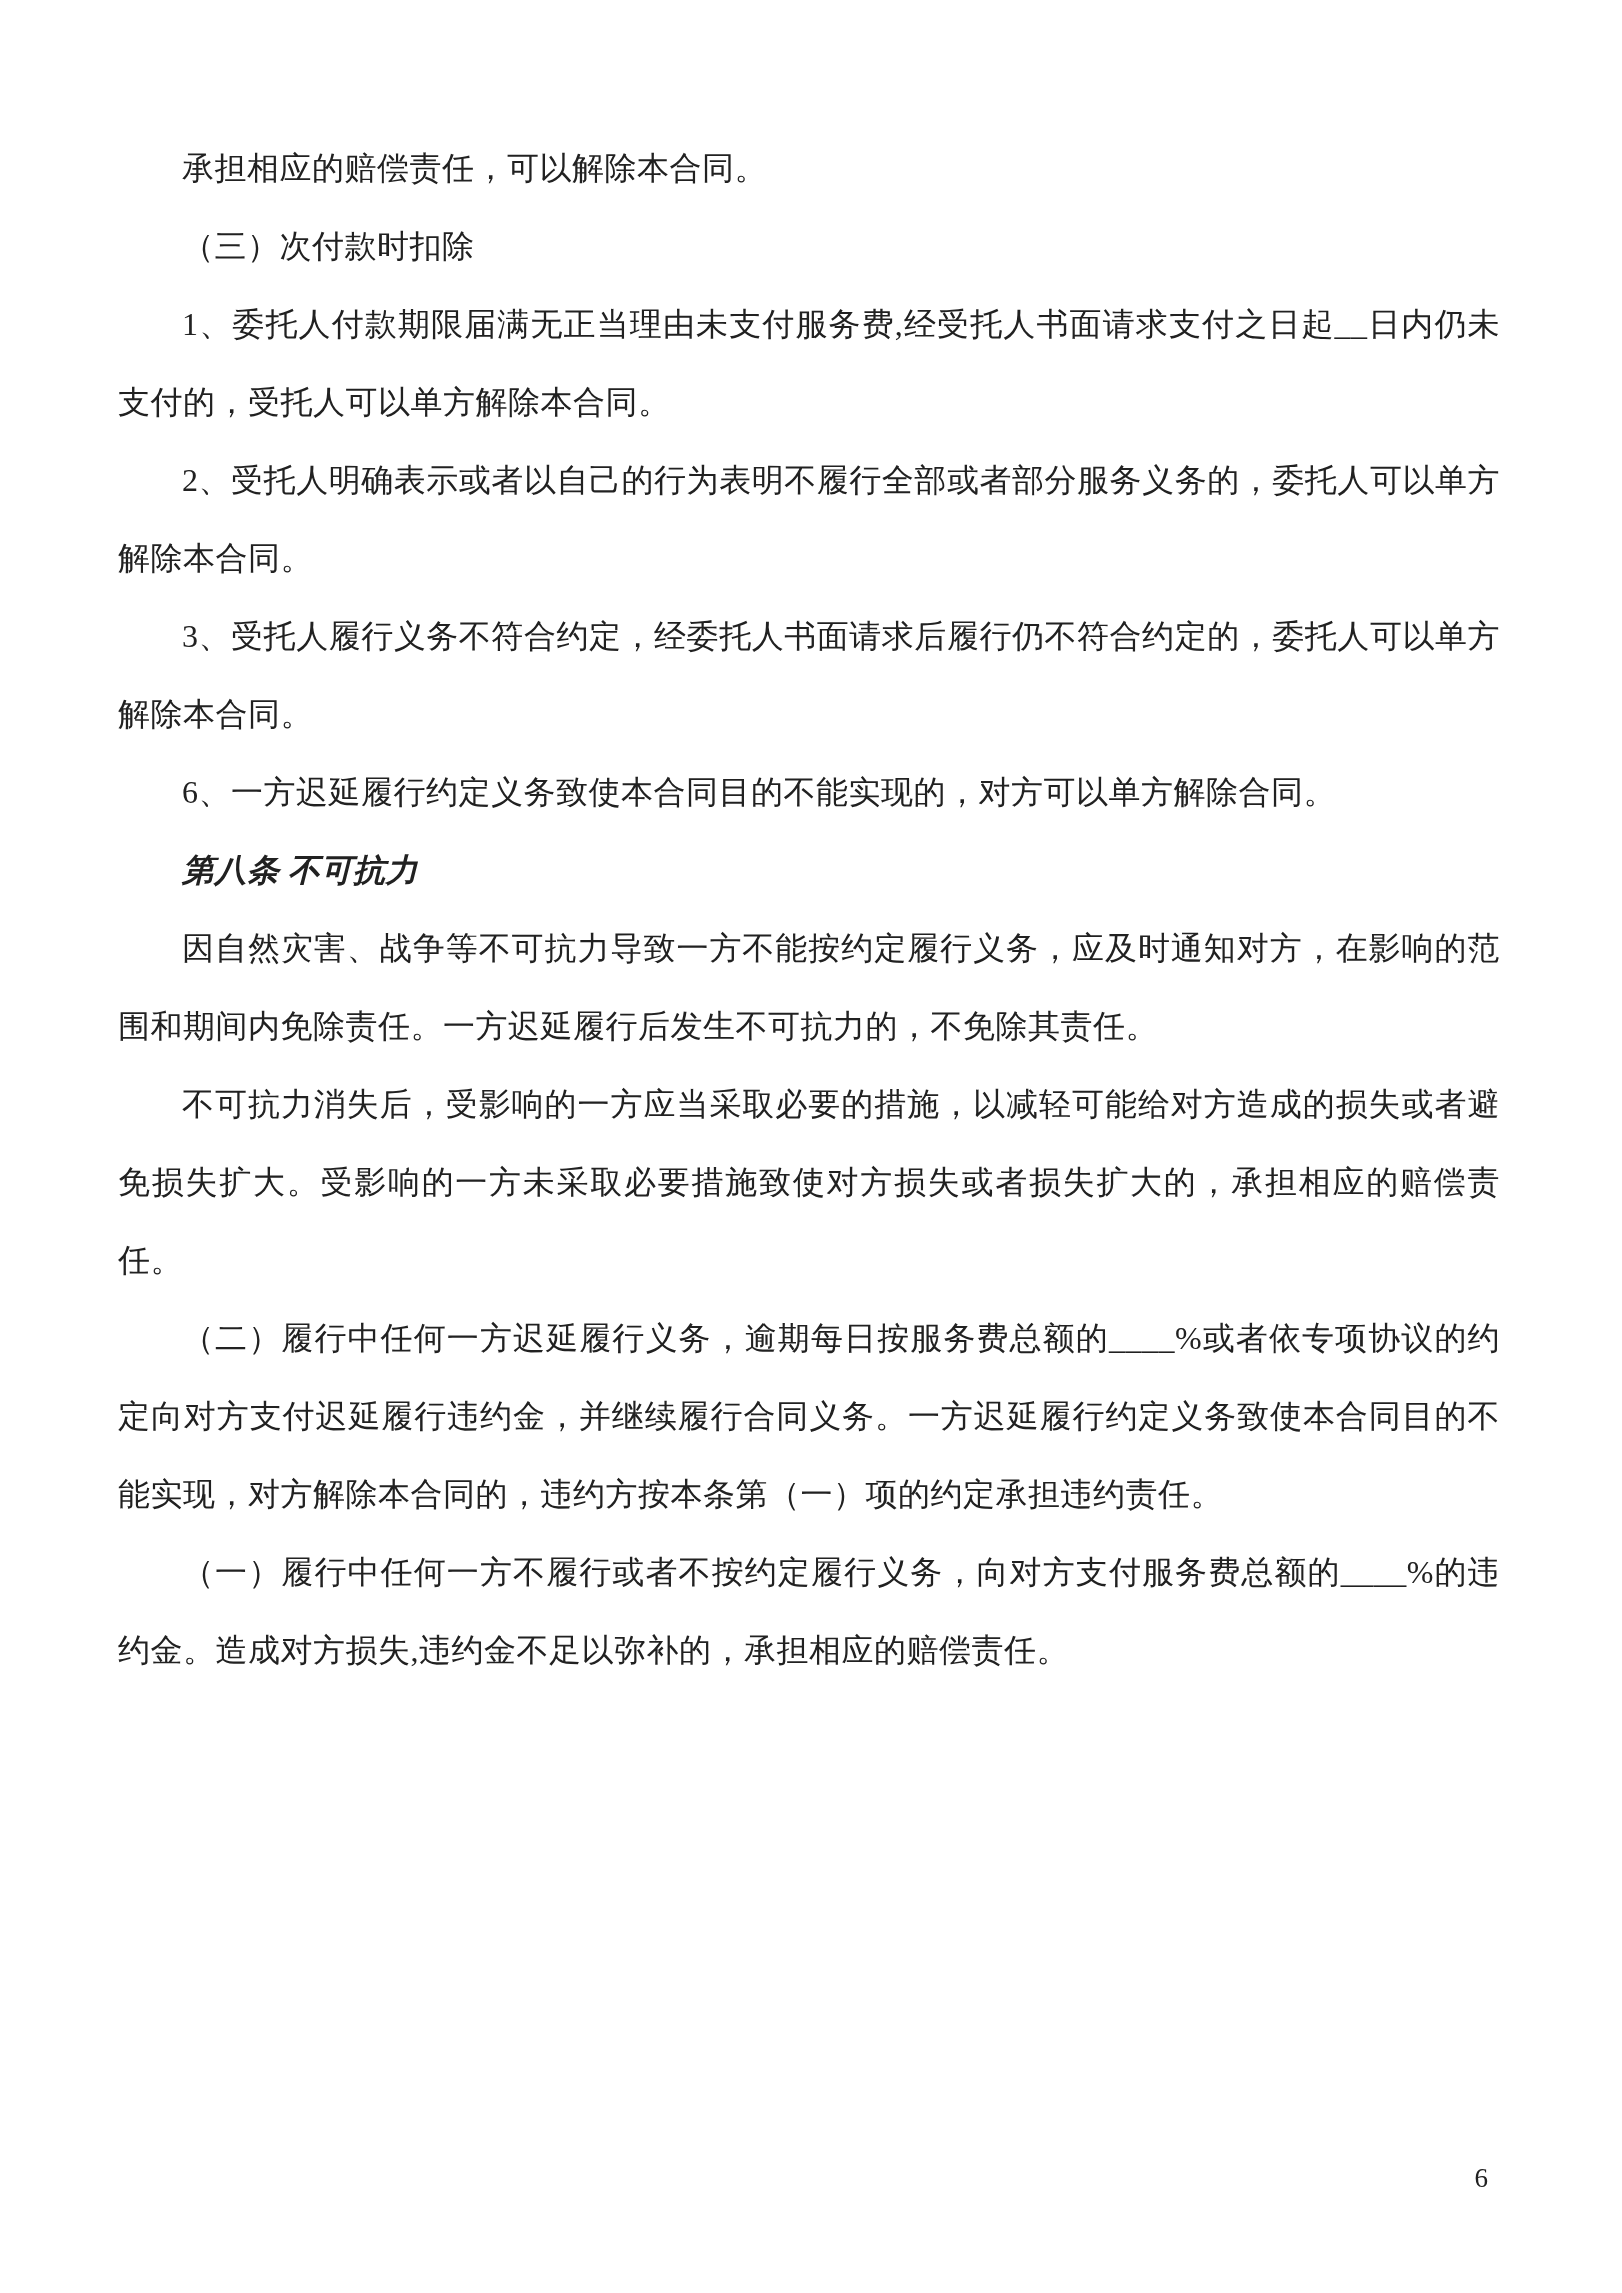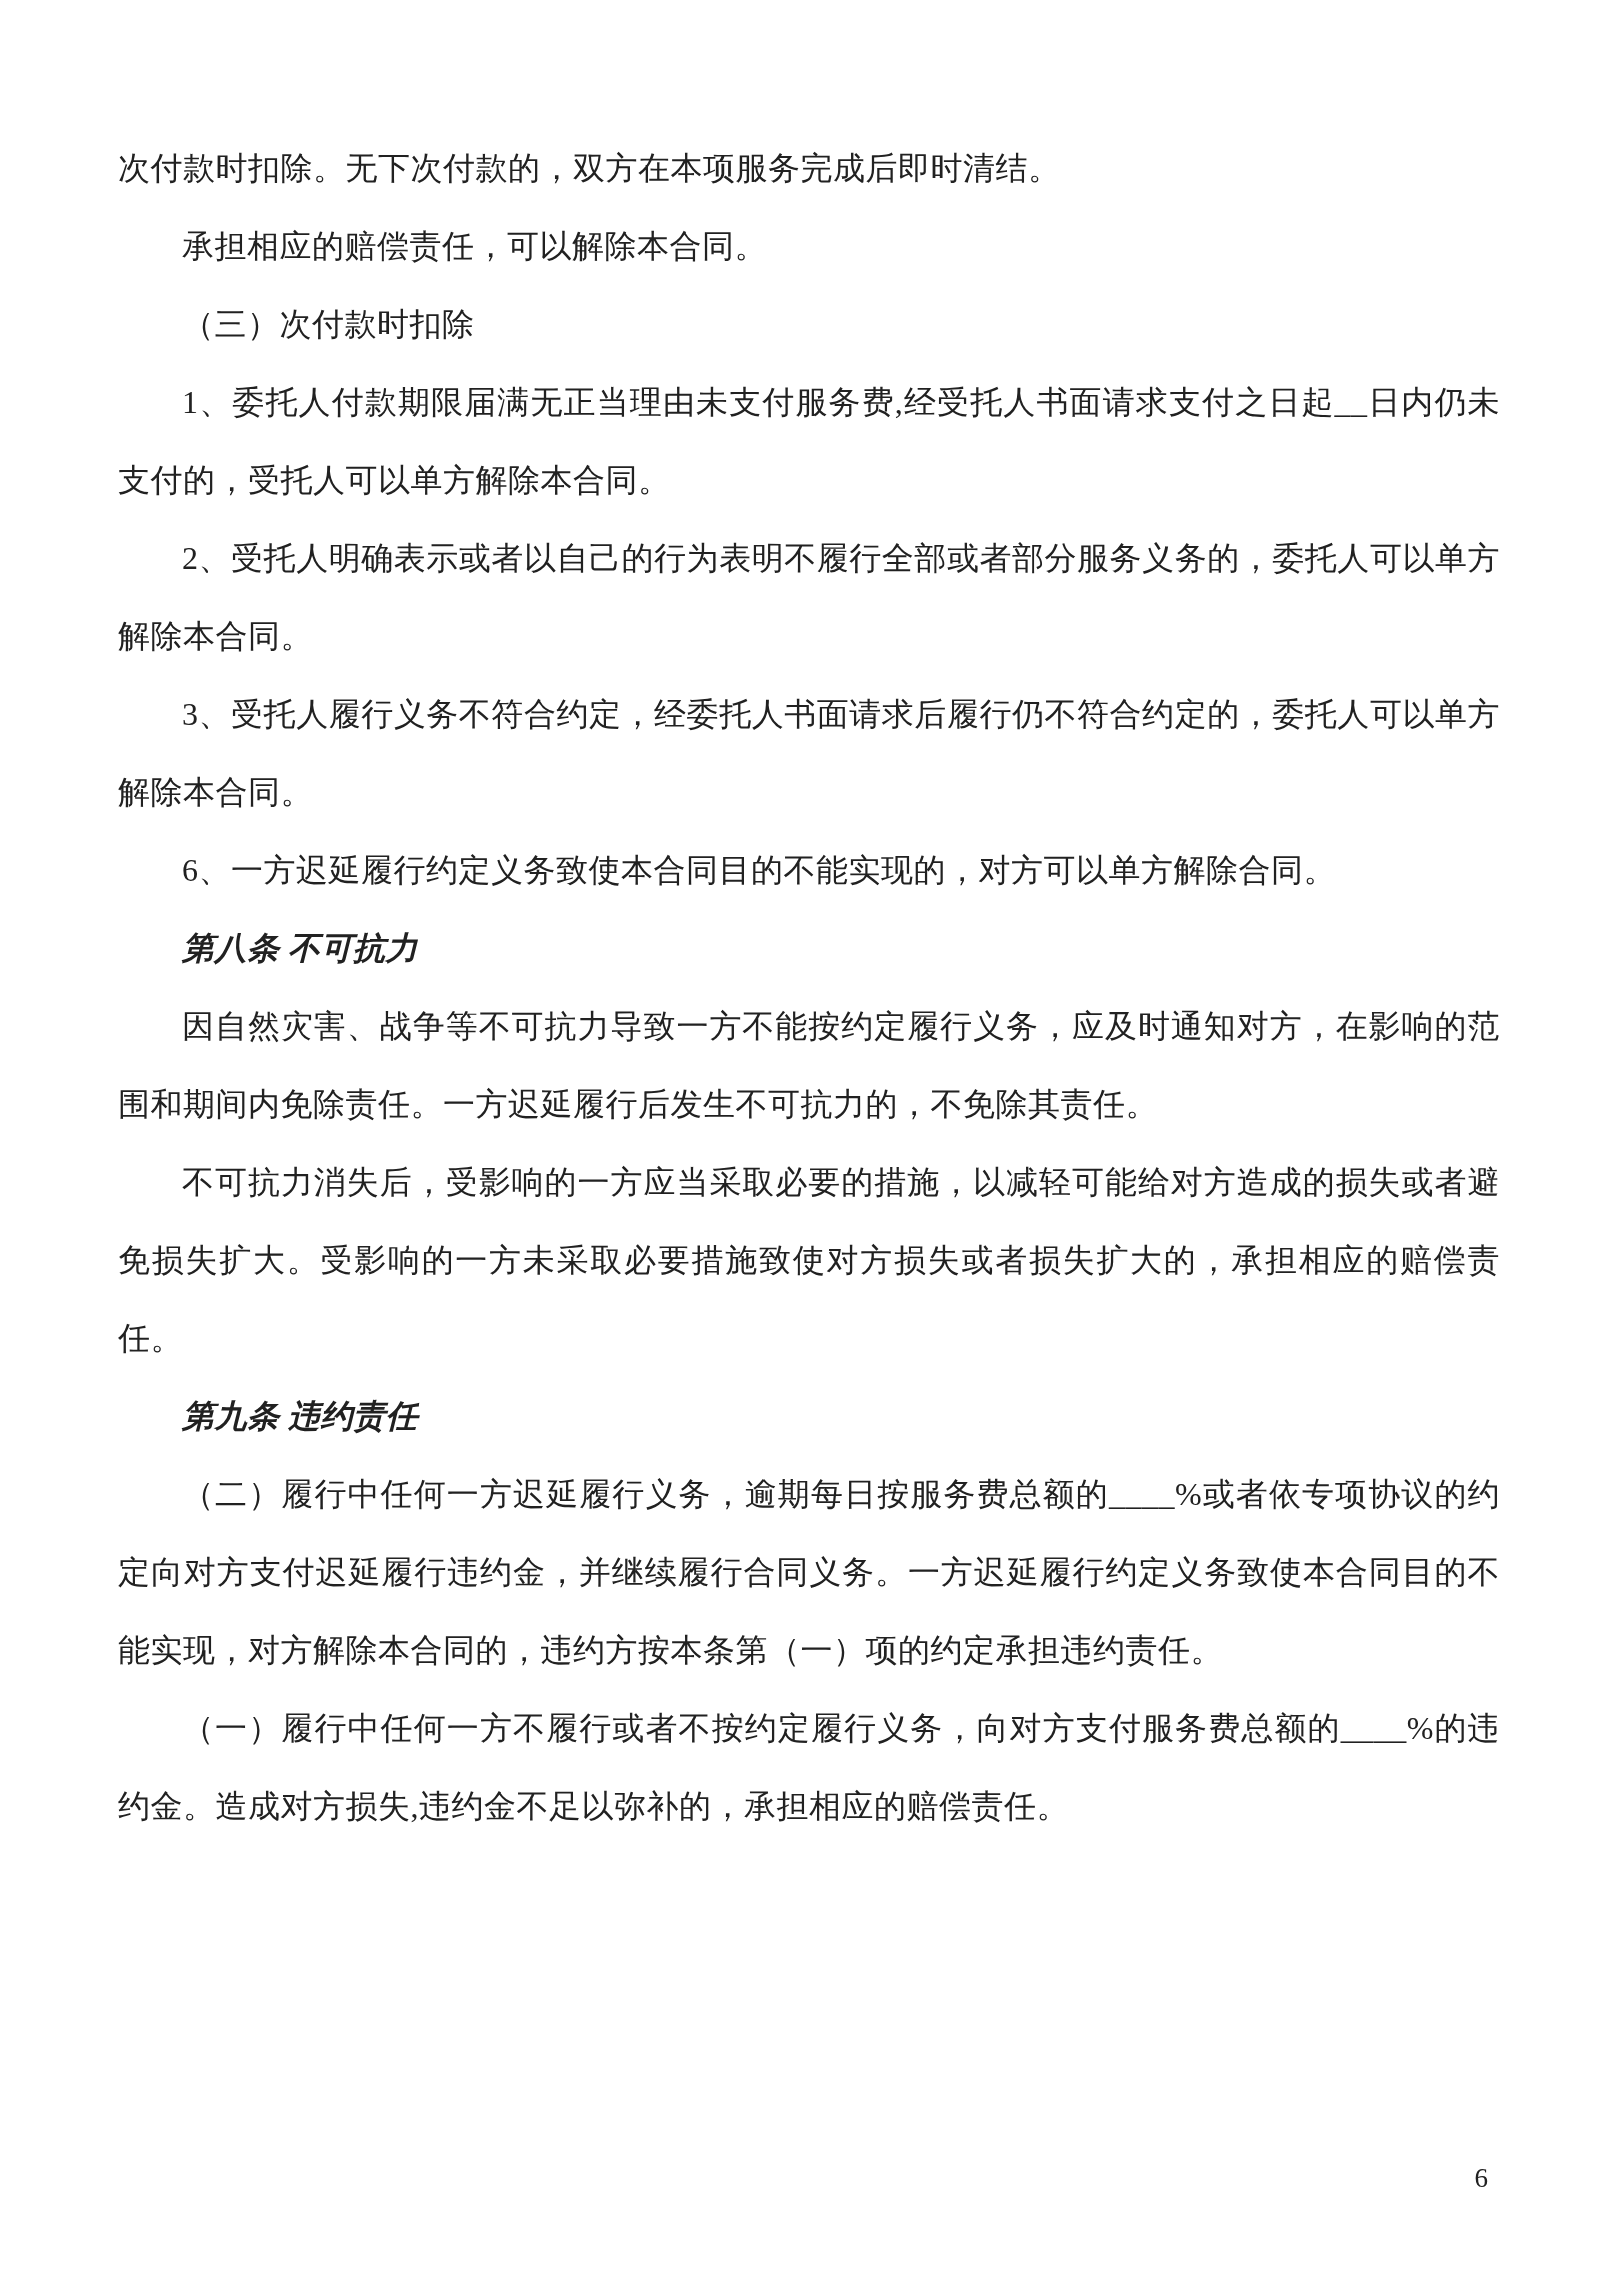--- a/index.html
+++ b/index.html
@@ -44,29 +44,27 @@
       font-size: 27px;
       line-height: 1;
       color: #212121;
     }
   </style>
 </head>
 <body>
 
 <div class="page">
   <div class="body-text">
-    <p class="para no-indent">次付款时扣除。无下次付款的，双方在本项服务完成后即时清结。</p>
     <p class="para">承担相应的赔偿责任，可以解除本合同。</p>
     <p class="para">（三）次付款时扣除</p>
     <p class="para">1、委托人付款期限届满无正当理由未支付服务费,经受托人书面请求支付之日起__日内仍未支付的，受托人可以单方解除本合同。</p>
     <p class="para">2、受托人明确表示或者以自己的行为表明不履行全部或者部分服务义务的，委托人可以单方解除本合同。</p>
     <p class="para">3、受托人履行义务不符合约定，经委托人书面请求后履行仍不符合约定的，委托人可以单方解除本合同。</p>
     <p class="para">6、一方迟延履行约定义务致使本合同目的不能实现的，对方可以单方解除合同。</p>
     <p class="heading">第八条 不可抗力</p>
     <p class="para">因自然灾害、战争等不可抗力导致一方不能按约定履行义务，应及时通知对方，在影响的范围和期间内免除责任。一方迟延履行后发生不可抗力的，不免除其责任。</p>
     <p class="para">不可抗力消失后，受影响的一方应当采取必要的措施，以减轻可能给对方造成的损失或者避免损失扩大。受影响的一方未采取必要措施致使对方损失或者损失扩大的，承担相应的赔偿责任。</p>
-    <p class="heading">第九条 违约责任</p>
     <p class="para">（二）履行中任何一方迟延履行义务，逾期每日按服务费总额的____%或者依专项协议的约定向对方支付迟延履行违约金，并继续履行合同义务。一方迟延履行约定义务致使本合同目的不能实现，对方解除本合同的，违约方按本条第（一）项的约定承担违约责任。</p>
     <p class="para">（一）履行中任何一方不履行或者不按约定履行义务，向对方支付服务费总额的____%的违约金。造成对方损失,违约金不足以弥补的，承担相应的赔偿责任。</p>
   </div>
   <div class="page-number">6</div>
 </div>
 
 
 </body></html>

